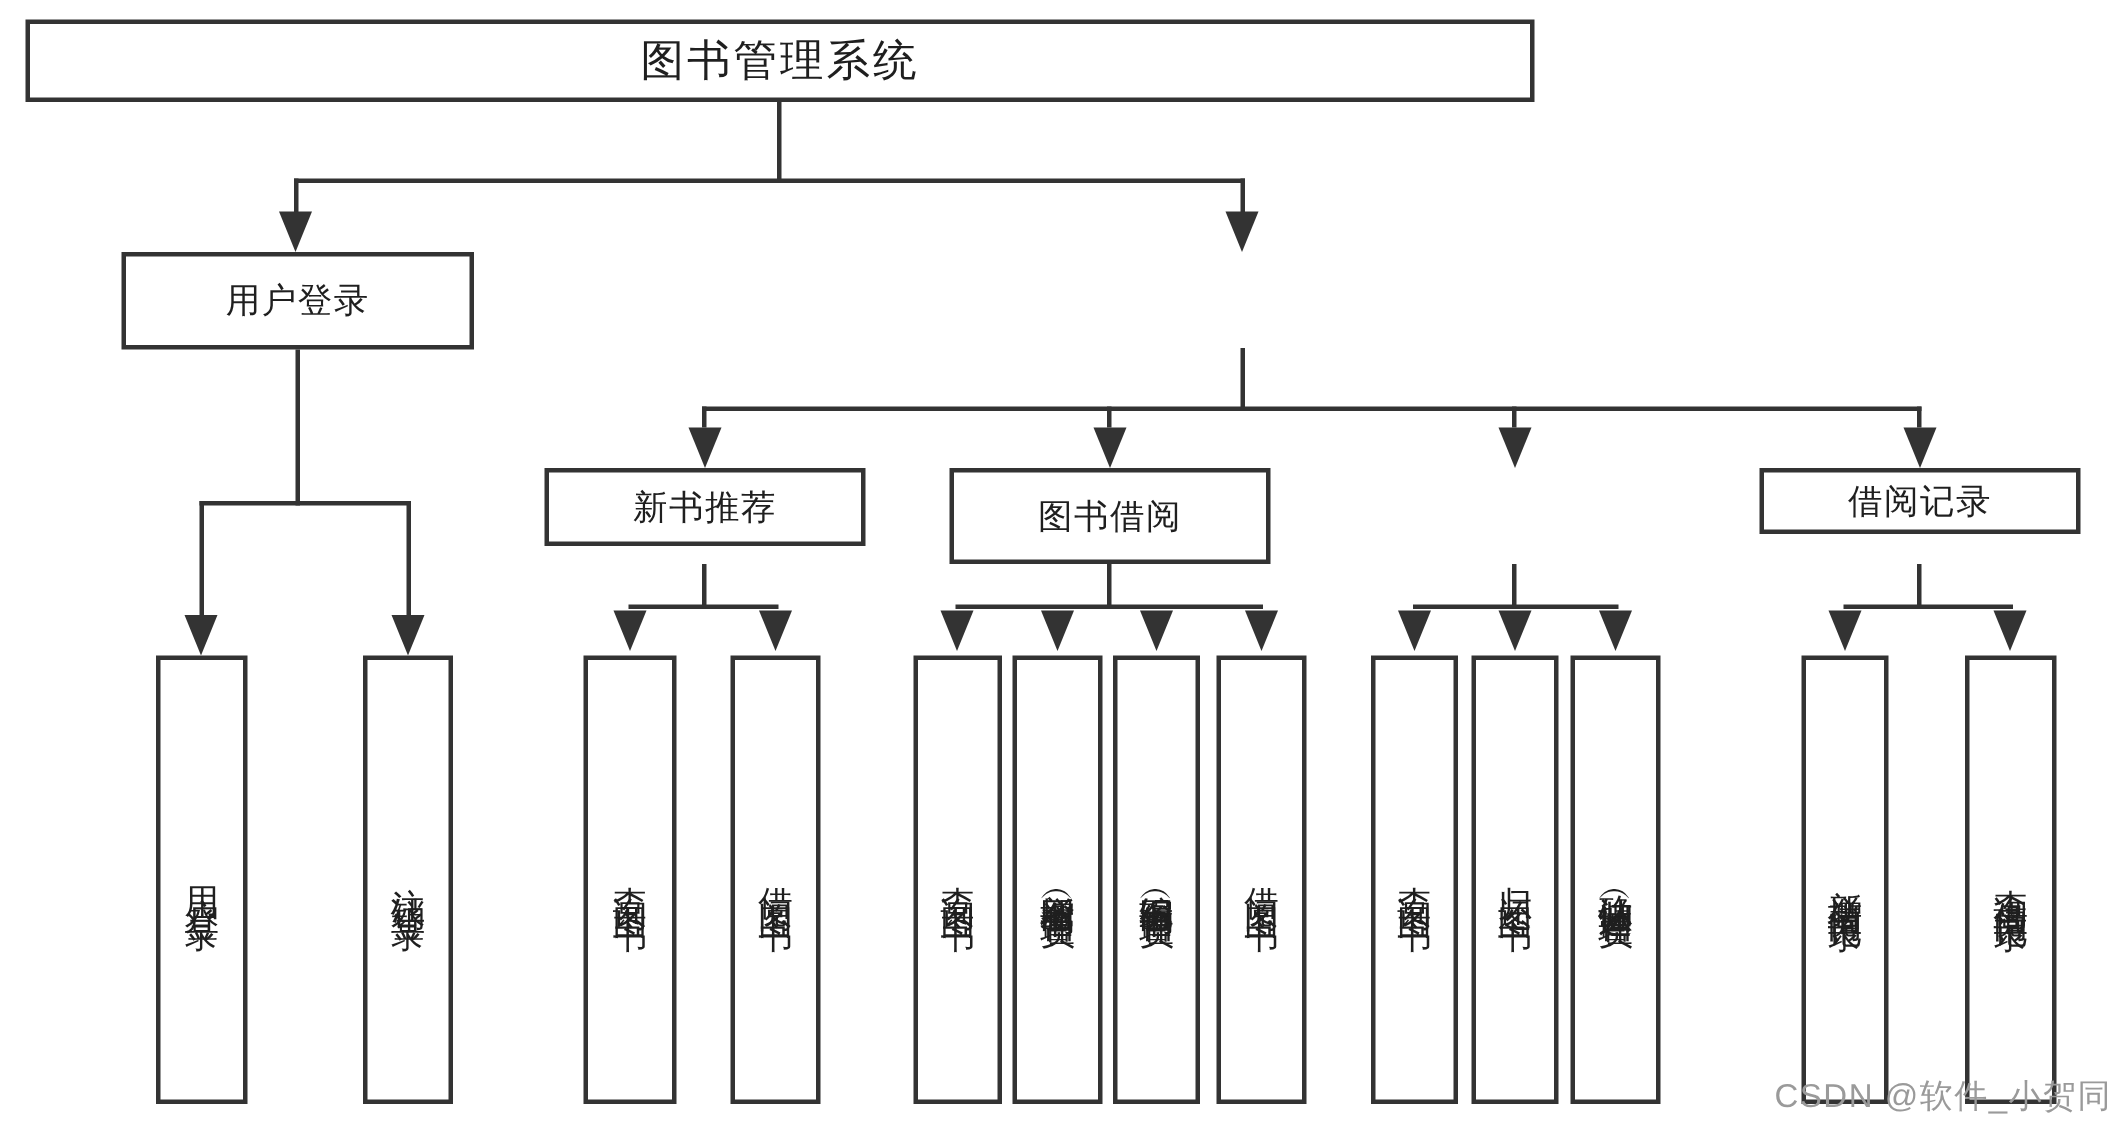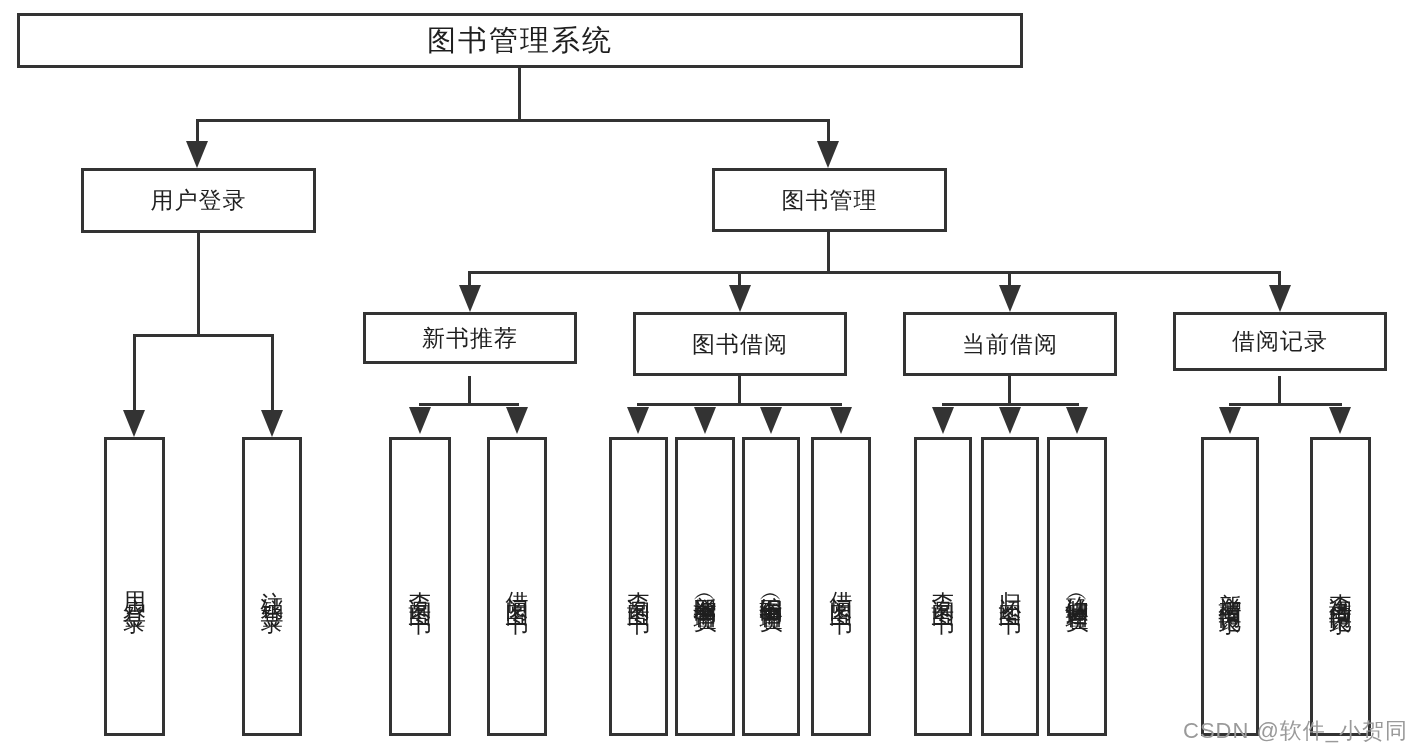--- a/index.html
+++ b/index.html
@@ -59,23 +59,20 @@
   <div class="vline" style="left:518px;top:68px;width:3px;height:54px;"></div>
   <div class="hline" style="left:196px;top:119px;width:634px;height:3px;"></div>
   <div class="vline" style="left:196px;top:119px;width:3px;height:25px;"></div>
   <div class="vline" style="left:827px;top:119px;width:3px;height:25px;"></div>
   <div class="arrow" style="left:186px;top:141px;"></div>
   <div class="arrow" style="left:817px;top:141px;"></div>
 
   <div class="box hbox" style="left:81px;top:168px;width:235px;height:65px;">
     <span>用户登录</span>
   </div>
-  <div class="box hbox" style="left:712px;top:168px;width:235px;height:64px;">
-    <span>图书管理</span>
-  </div>
 
   <div class="vline" style="left:197px;top:233px;width:3px;height:104px;"></div>
   <div class="hline" style="left:133px;top:334px;width:141px;height:3px;"></div>
   <div class="vline" style="left:133px;top:334px;width:3px;height:77px;"></div>
   <div class="vline" style="left:271px;top:334px;width:3px;height:77px;"></div>
   <div class="arrow" style="left:123px;top:410px;"></div>
   <div class="arrow" style="left:261px;top:410px;"></div>
 
   <div class="vline" style="left:827px;top:232px;width:3px;height:42px;"></div>
   <div class="hline" style="left:468px;top:271px;width:813px;height:3px;"></div>
@@ -87,24 +84,21 @@
   <div class="arrow" style="left:729px;top:285px;"></div>
   <div class="arrow" style="left:999px;top:285px;"></div>
   <div class="arrow" style="left:1269px;top:285px;"></div>
 
   <div class="box hbox" style="left:363px;top:312px;width:214px;height:52px;">
     <span>新书推荐</span>
   </div>
   <div class="box hbox" style="left:633px;top:312px;width:214px;height:64px;">
     <span>图书借阅</span>
   </div>
-  <div class="box hbox" style="left:903px;top:312px;width:214px;height:64px;">
-    <span>当前借阅</span>
-  </div>
-  <div class="box hbox" style="left:1173px;top:312px;width:214px;height:59px;">
+  <div class="box hbox" style="left:1173px;top:312px;width:214px;height:44px;">
     <span>借阅记录</span>
   </div>
 
   <div class="vline" style="left:468px;top:376px;width:3px;height:30px;"></div>
   <div class="hline" style="left:419px;top:403px;width:100px;height:3px;"></div>
   <div class="arrow" style="left:409px;top:407px;"></div>
   <div class="arrow" style="left:506px;top:407px;"></div>
 
   <div class="vline" style="left:738px;top:376px;width:3px;height:30px;"></div>
   <div class="hline" style="left:637px;top:403px;width:205px;height:3px;"></div>

